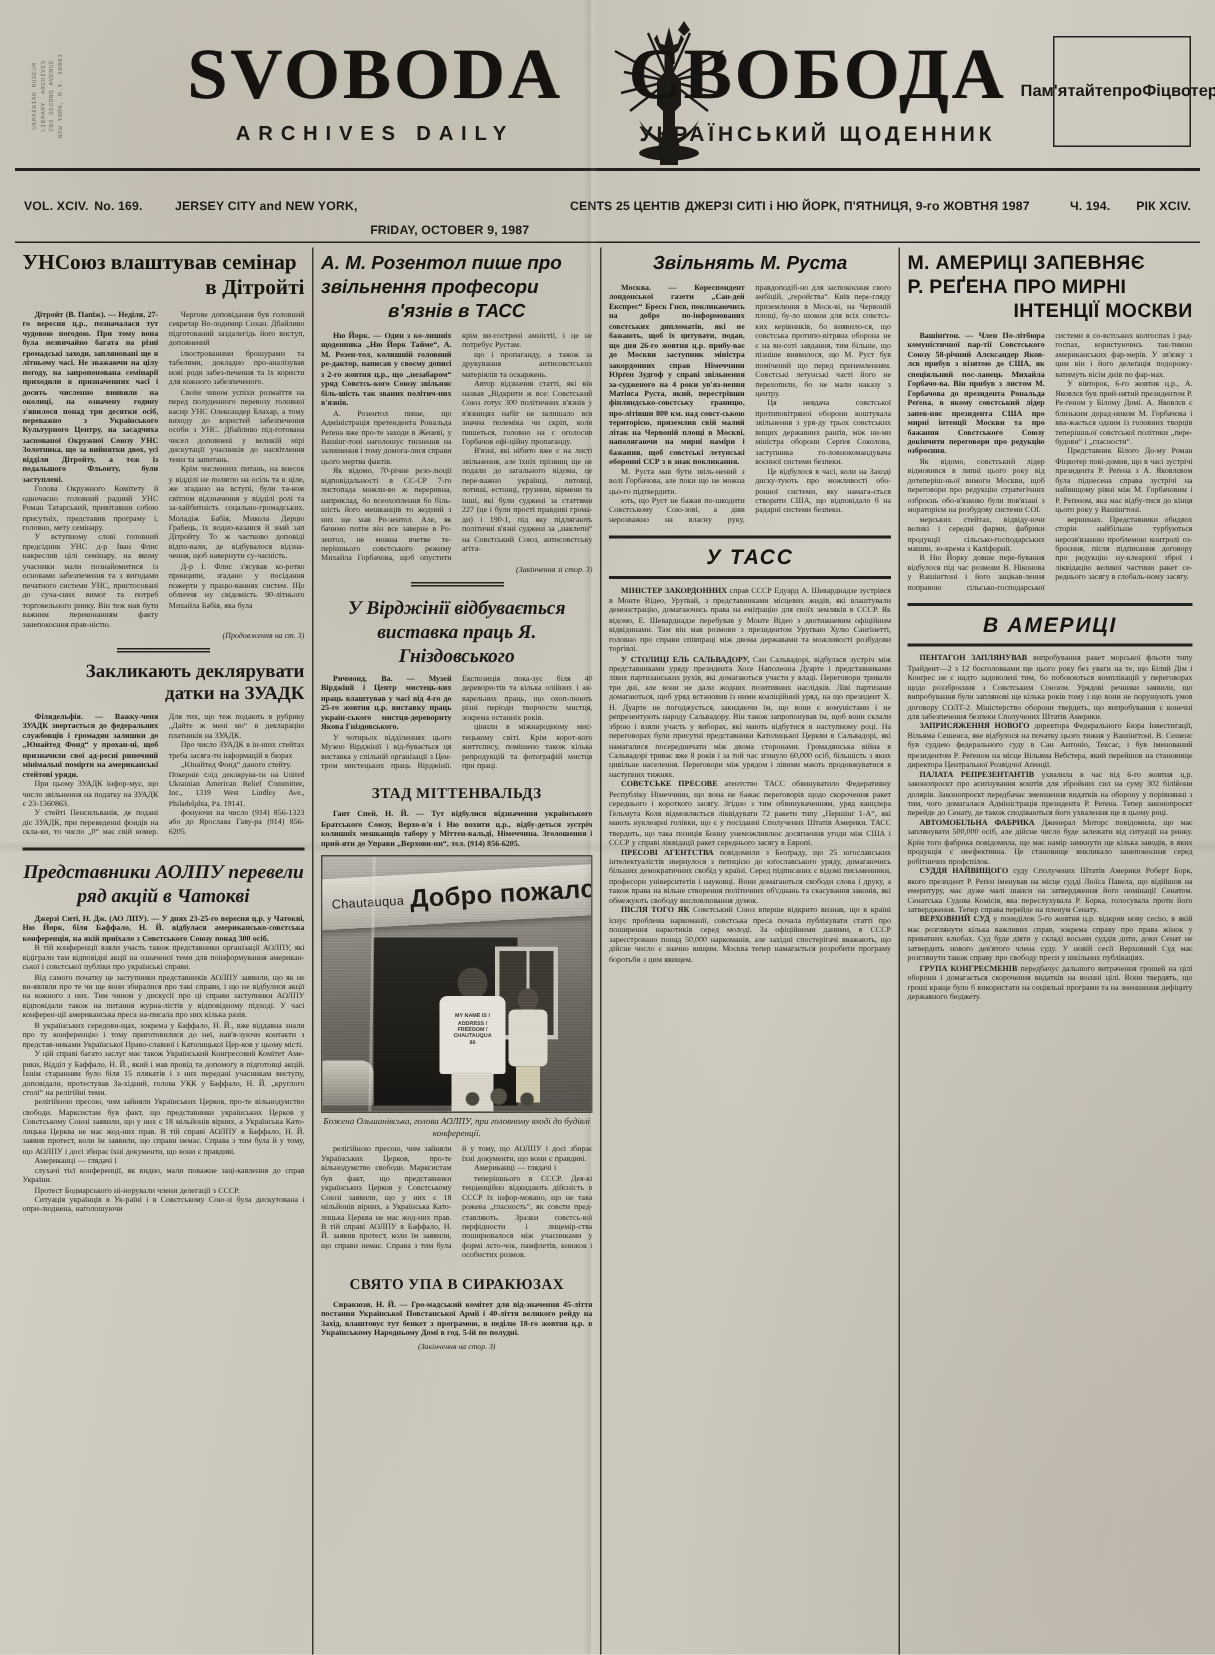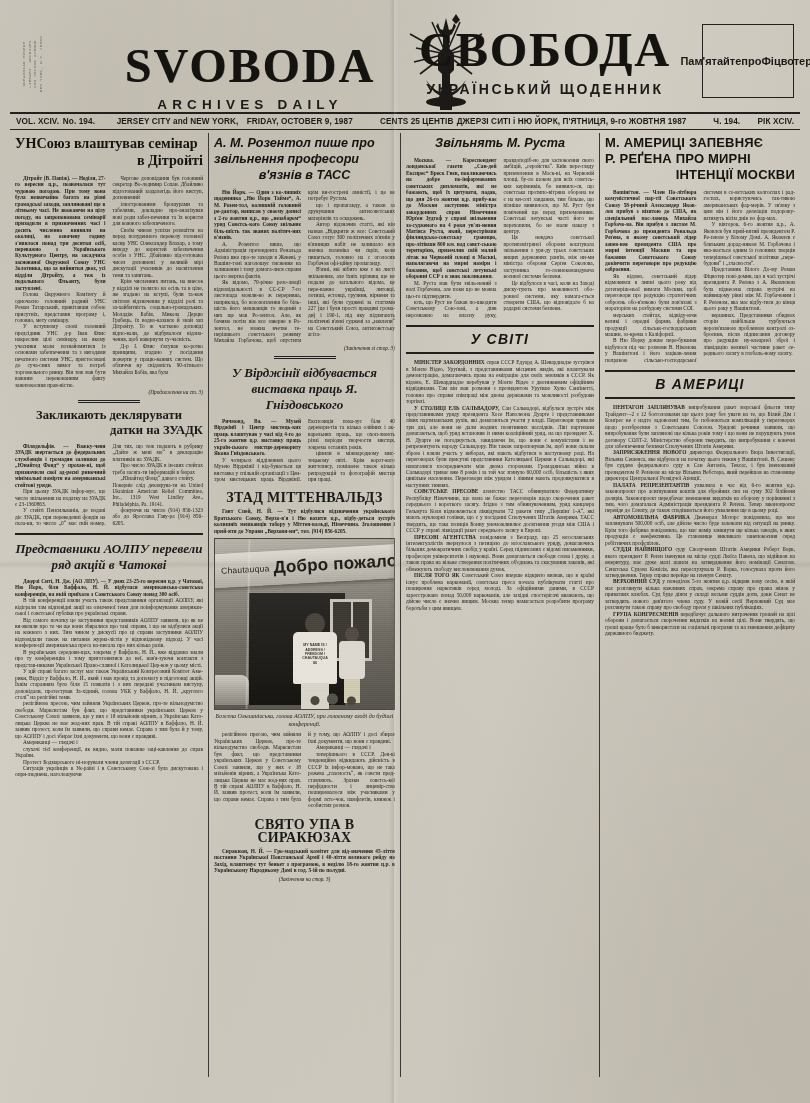--- a/index.html
+++ b/index.html
@@ -42,21 +42,21 @@
     width:60px; height:100px;
     font-family:"Liberation Mono", monospace;
     font-size:4.2px; line-height:5.6px; letter-spacing:.3px;
     color:#55514a; opacity:.72;
     transform:rotate(-90deg); transform-origin:center;
     white-space:pre; text-align:center;
   }
   .mast-left, .mast-right {
     position:absolute; top:6px; text-align:center;
   }
-  .mast-left { left:90px; width:300px;margin-top:16px; }
+  .mast-left { left:90px; width:300px; }
   .mast-right { right:110px; width:290px; }
   .mast-title {
     font-family:"Liberation Serif", serif;
     font-weight:700; font-size:48px; line-height:52px;
     letter-spacing:2px; color:#141310;
     text-shadow:0.5px 0 0 rgba(20,19,16,.55);
   }
   .mast-sub {
     font-family:"Liberation Sans", sans-serif;
     font-weight:700; font-size:13.5px; letter-spacing:5.2px;
@@ -82,21 +82,21 @@
   .infobar {
     display:flex; align-items:center;
     font-family:"Liberation Sans", sans-serif;
     font-weight:700; font-size:8.2px; letter-spacing:.1px;
     color:#1d1b17; padding:3px 2px 3px 6px; white-space:nowrap;
   }
   .infobar span { display:inline-block; }
   .ib-1 { width:54px; }
   .ib-2 { width:62px; }
   .ib-3 { width:150px; }
-  .ib-4 { width:150px; }
+  .ib-4 { width:150px;margin-top:32px; }
   .ib-5 { width:92px; text-align:center; }
   .ib-6 { flex:1; text-align:center; }
   .ib-7 { width:62px; text-align:right; }
   .ib-8 { width:66px; text-align:right; padding-right:4px; }
 
   
   .content {
     display:flex; margin-top:3px; height:944px;
   }
   .col {
@@ -122,29 +122,29 @@
   }
   h2.hl.sans-i {
     font-family:"Liberation Sans", sans-serif;
     font-style:italic; font-size:12.6px; line-height:16px; text-align:center;
   }
   h3.sub {
     font-family:"Liberation Serif", serif;
     font-weight:700; font-size:12.6px; line-height:15px;
     text-align:right; margin:5px 0 5px 0;
   }
-  h3.sub .l1 { display:block; text-align:center; }
+  h3.sub .l1 { display:block; text-align:right; }
   h3.wide {
     font-family:"Liberation Serif", serif; font-style:italic;
     font-weight:700; font-size:13px; line-height:16px;
     text-align:center; margin:6px 0 5px 0;
   }
   h4.center {
     font-family:"Liberation Serif", serif; font-weight:700;
-    font-size:14px; line-height:13px; text-align:center;
+    font-size:10px; line-height:13px; text-align:center;
     margin:6px 0 4px 0; letter-spacing:.3px;
   }
 
   
   .txt {
     font-family:"Liberation Serif", serif;
     font-size:5.35px; line-height:6.45px;
     text-align:justify; text-justify:inter-word;
     color:#201e19; hyphens:auto; word-spacing:.2px;
   }
@@ -315,21 +315,21 @@
     <div class="remember-box">
       <div>Пам'ятайте</div>
       <div>про</div>
       <div>Фіцвотер!</div>
     </div>
   </div>
 
   <div class="rule-thick"></div>
   <div class="infobar">
     <span class="ib-1">VOL. XCIV.</span>
-    <span class="ib-2">No. 194.</span>
+    <span class="ib-2">No. 169.</span>
     <span class="ib-3">JERSEY CITY and NEW YORK,</span>
     <span class="ib-4">FRIDAY, OCTOBER 9, 1987</span>
     <span class="ib-5">CENTS  25  ЦЕНТІВ</span>
     <span class="ib-6">ДЖЕРЗІ СИТІ і НЮ ЙОРК, П'ЯТНИЦЯ, 9-го ЖОВТНЯ 1987</span>
     <span class="ib-7">Ч. 194.</span>
     <span class="ib-8">РІК XCIV.</span>
   </div>
   <div class="rule-thin"></div>
 
   <div class="content">
@@ -477,21 +477,21 @@
       </h2>
 
       <div class="txt cols2">
         <p class="lead">Москва. — Кореспондент лондонської газети „Сан-дей Експрес“ Бреск Гнєв, покликаючись на добре по-інформованих совєтських дипломатів, які не бажають, щоб їх цитувати, подав, що дня 26-го жовтня ц.р. прибу-ває до Москви заступник міністра закордонних справ Німеччини Юрґен Зудгоф у справі звільнення за-судженого на 4 роки ув'яз-нення Матіяса Руста, який, перестрівши фінляндсько-совєтську границю, про-літівши 800 км. над совєт-ською територією, приземлив свій малий літак на Червоній площі в Москві, наполягаючи на мирні наміри і бажання, щоб совєтські летунські оборонні ССР з в знак покликання.</p>
         <p>М. Руста мав бути звіль-нений з волі Горбачова, але поки що не можна цьо-го підтвердити.</p>
         <p>ють, що Руст не бажав по-шкодити Совєтському Сою-зові, а діяв нерозважно на власну руку, правдоподіб-но для заспокоєння свого амбіцій, „геройства“. Київ пере-гляду приземлення в Моск-ві, на Червоній площі, бу-ло шоком для всіх совєтсь-ких керівників, бо виявило-ся, що совєтська протипо-вітряна оборона не є на ви-соті завдання, тим більше, що пізніше виявилося, що М. Руст був помічений що перед приземленням. Совєтські летунські часті його не перехопили, бо не мали наказу з центру.</p>
         <p>Ця невдача совєтської протиповітряної оборони коштувала звільнення з уря-ду трьох совєтських вищих державних ранґів, між ни-ми міністра оборони Серґея Соколова, заступника го-ловнокомандувача воєнної системи безпеки.</p>
         <p>Це відбулося в часі, коли на Заході диску-тують про можливості обо-ронної системи, яку намага-ється створити США, що відповідало б на радарні системи безпеки.</p>
       </div>
 
-      <div class="banner">У СВІТІ</div>
+      <div class="banner">У ТАСС</div>
 
       <div class="txt">
         <p><b>МІНІСТЕР ЗАКОРДОННИХ</b> <span>справ СССР Едуард А. Шеварднадзе зустрівся в Монте Відео, Уруґвай, з представниками місцевих жидів, які влаштували демонстрацію, домагаючись права на еміґрацію для своїх земляків в СССР. Як відомо, Е. Шеварднадзе перебував у Монте Відео з двотижневим офіційним відвідинами. Там він мав розмови з президентом Уруґваю Хулю Санґінетті, головно про справи співпраці між двома державами та можливості розбудови торгівлі.</span></p>
         <p><b>У СТОЛИЦІ ЕЛЬ САЛЬВАДОРУ,</b> <span>Сан Сальвадорі, відбулася зустріч між представниками уряду президента Хосе Наполеона Дуарте і представниками лівих партизанських рухів, які домагаються участи у владі. Переговори тривали три дні, але вони не дали жодних позитивних наслідків. Ліві партизани домагаються, щоб уряд встановив із ними коаліційний уряд, на що президент Х. Н. Дуарте не погоджується, закидаючи їм, що вони є комуністами і не репрезентують народу Сальвадору. Він також запропонував їм, щоб вони склали зброю і взяли участь у виборах, які мають відбутися в наступному році. На переговорах були присутні представники Католицької Церкви в Сальвадорі, які намагалися посередничати між двома сторонами. Громадянська війна в Сальвадорі триває вже 8 років і за той час згинуло 60,000 осіб, більшість з яких цивільне населення. Переговори між урядом і лівими мають продовжуватися в наступних тижнях.</span></p>
         <p><b>СОВЄТСЬКЕ ПРЕСОВЕ</b> <span>агентство ТАСС обвинуватило Федеративну Республіку Німеччини, що вона не бажає переговорів щодо скорочення ракет середнього і короткого засягу. Згідно з тим обвинуваченням, уряд канцлера Гельмута Коля відмовляється ліквідувати 72 ракети типу „Першінґ 1-А“, які мають нуклеарні голівки, що є у посіданні Сполучених Штатів Америки. ТАСС твердить, що така позиція Бонну унеможливлює досягнення угоди між США і СССР у справі ліквідації ракет середнього засягу в Европі.</span></p>
         <p><b>ПРЕСОВІ АГЕНТСТВА</b> <span>повідомили з Беоґраду, що 25 югославських інтелектуалістів звернулося з петицією до юґославського уряду, домагаючись більших демократичних свобід у країні. Серед підписаних є відомі письменники, професори університетів і науковці. Вони домагаються свободи слова і друку, а також права на вільне створення політичних об'єднань та скасування законів, які обмежують свободу висловлювання думок.</span></p>
         <p><b>ПІСЛЯ ТОГО ЯК</b> <span>Совєтський Союз вперше відкрито визнав, що в країні існує проблема наркоманії, совєтська преса почала публікувати статті про поширення наркотиків серед молоді. За офіційними даними, в СССР зареєстровано понад 50,000 наркоманів, але західні спостерігачі вважають, що дійсне число є значно вищим. Москва тепер намагається розробити програму боротьби з цим явищем.</span></p>
       </div>
     </div>
 

